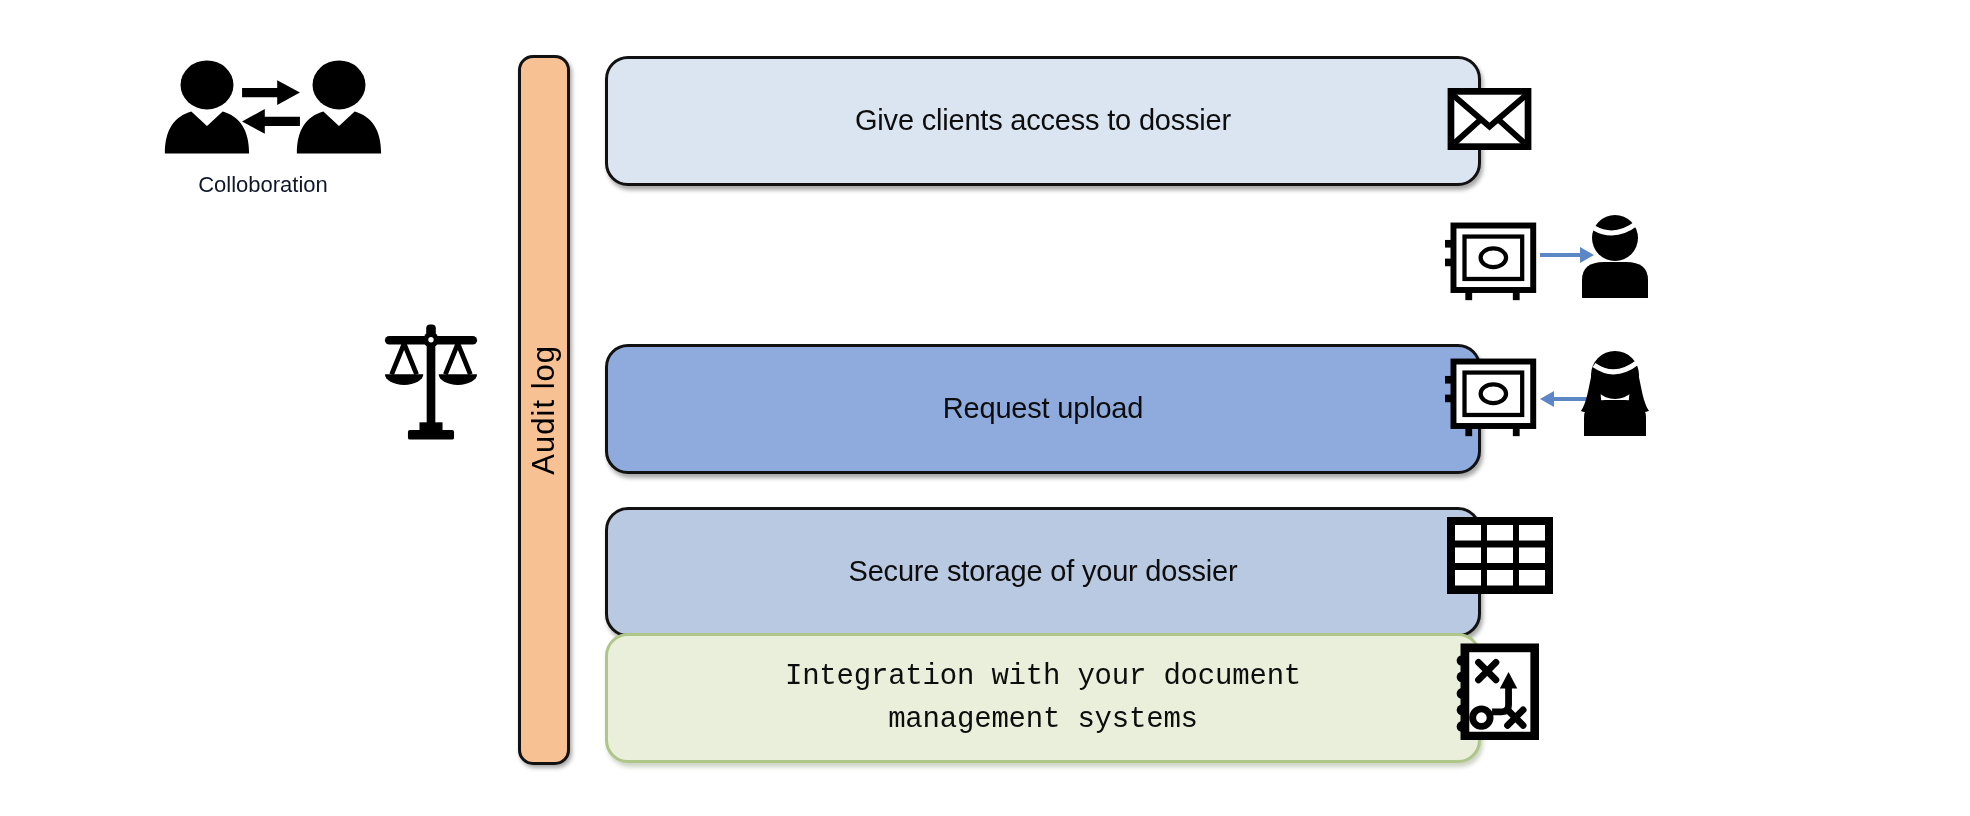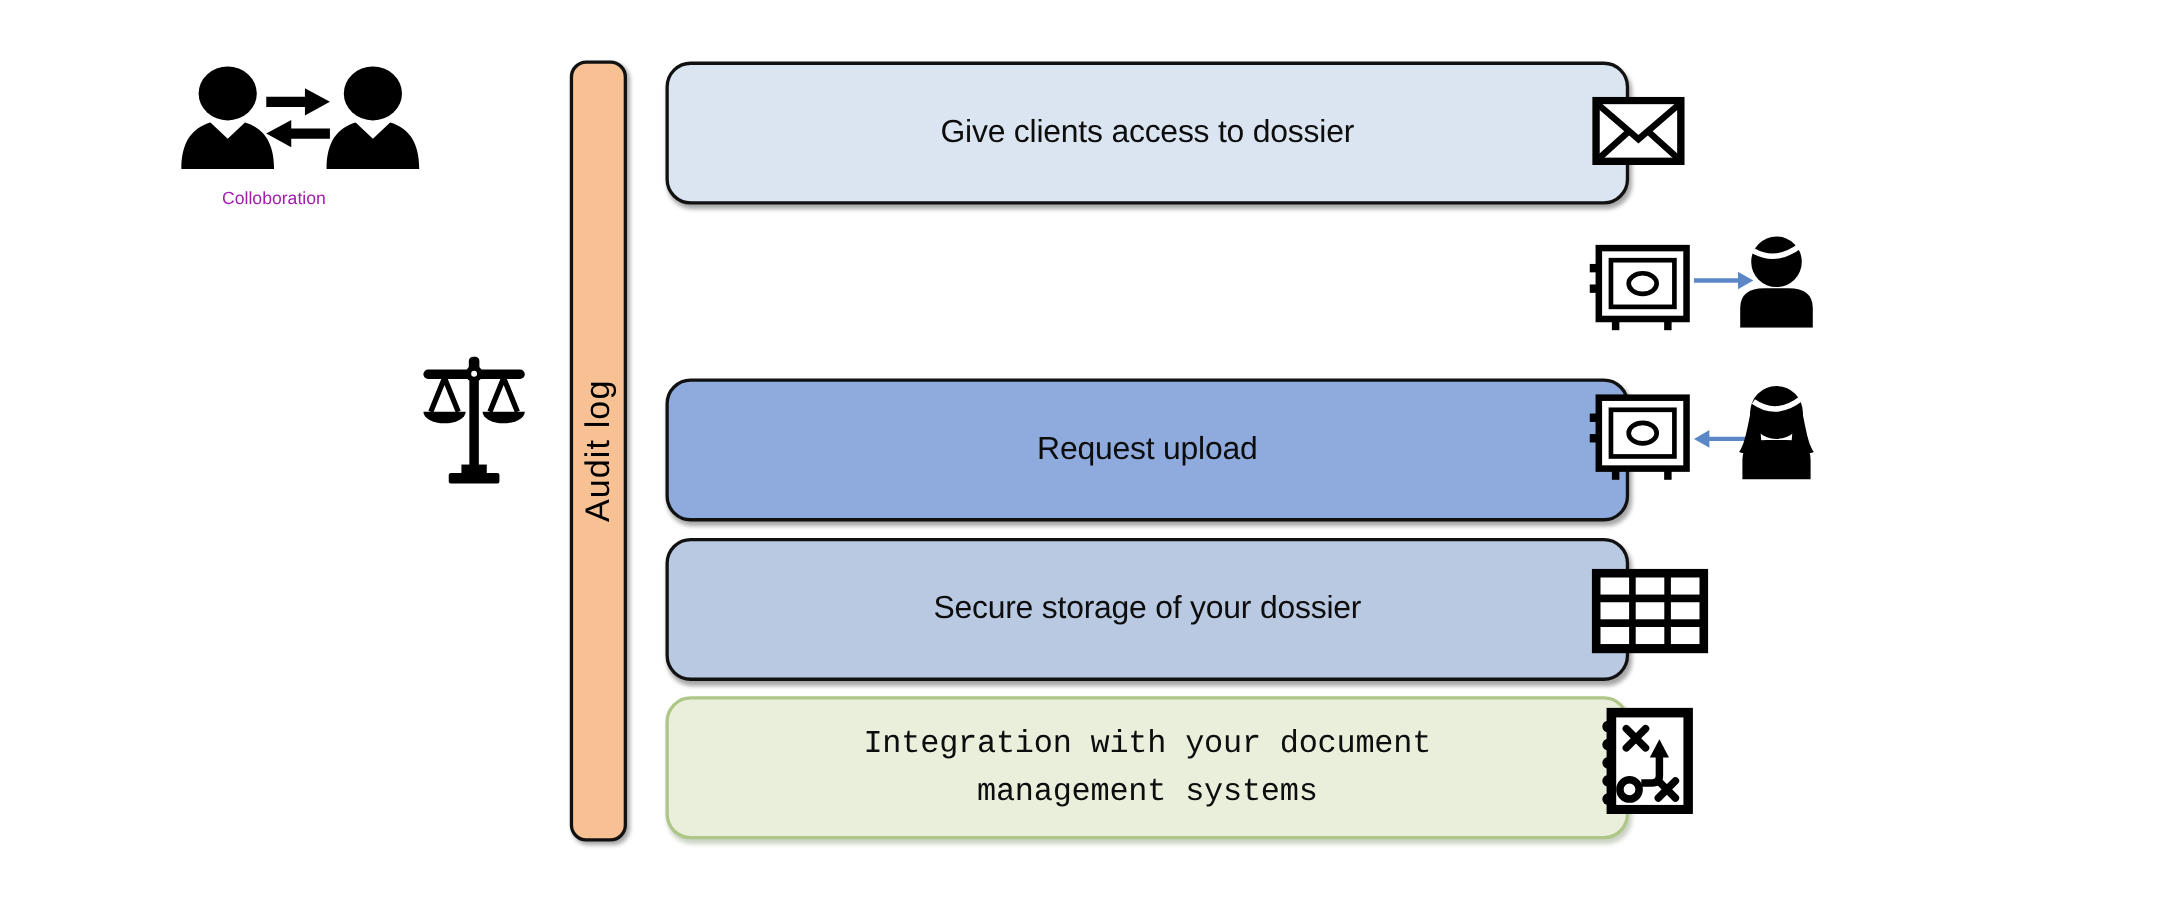--- a/index.html
+++ b/index.html
@@ -2,21 +2,21 @@
 <html><head>
 <meta charset="utf-8">
 <style>
   html,body{margin:0;padding:0;background:#fff;}
   body{font-family:"Liberation Sans",sans-serif;color:#0d0d0d;}
   .canvas{position:relative;width:1970px;height:816px;background:#fff;overflow:hidden;}
 
   .abs{position:absolute;}
 
   
-  .collab-label{left:136px;top:172px;width:226px;text-align:center;font-size:16px;color:#a21caf;}
+  .collab-label{left:150px;top:172px;width:226px;text-align:center;font-size:22px;color:#0f172a;}
 
   
   .audit-bar{
     left:518px;top:55px;width:52px;height:710px;box-sizing:border-box;
     border:3px solid #111;border-radius:15px;
     box-shadow:2px 3px 4px rgba(0,0,0,0.35);
     display:flex;align-items:center;justify-content:center;
   }
   .audit-bar span{
     writing-mode:vertical-rl;transform:rotate(180deg);
@@ -27,21 +27,21 @@
   .feature-box{
     left:605px;width:876px;height:130px;box-sizing:border-box;
     border:3px solid #111;border-radius:23px;
     display:flex;align-items:center;justify-content:center;text-align:center;
     box-shadow:2px 4px 4px rgba(0,0,0,0.35);
   }
   .feature-box span{font-size:29px;line-height:1.5;letter-spacing:-0.2px;}
   .fb1{top:56px;}
   .fb2{top:200px;}
   .fb3{top:344px;}
-  .fb4{top:489px;}
+  .fb4{top:507px;}
   .fb5{top:633px;box-shadow:2px 4px 4px rgba(110,130,90,0.35);font-family:Liberation Mono, monospace;}
   .fb5 span{max-width:590px;}
 
   svg{display:block;}
 </style>
 </head>
 <body>
 
 <div class="canvas">
 

